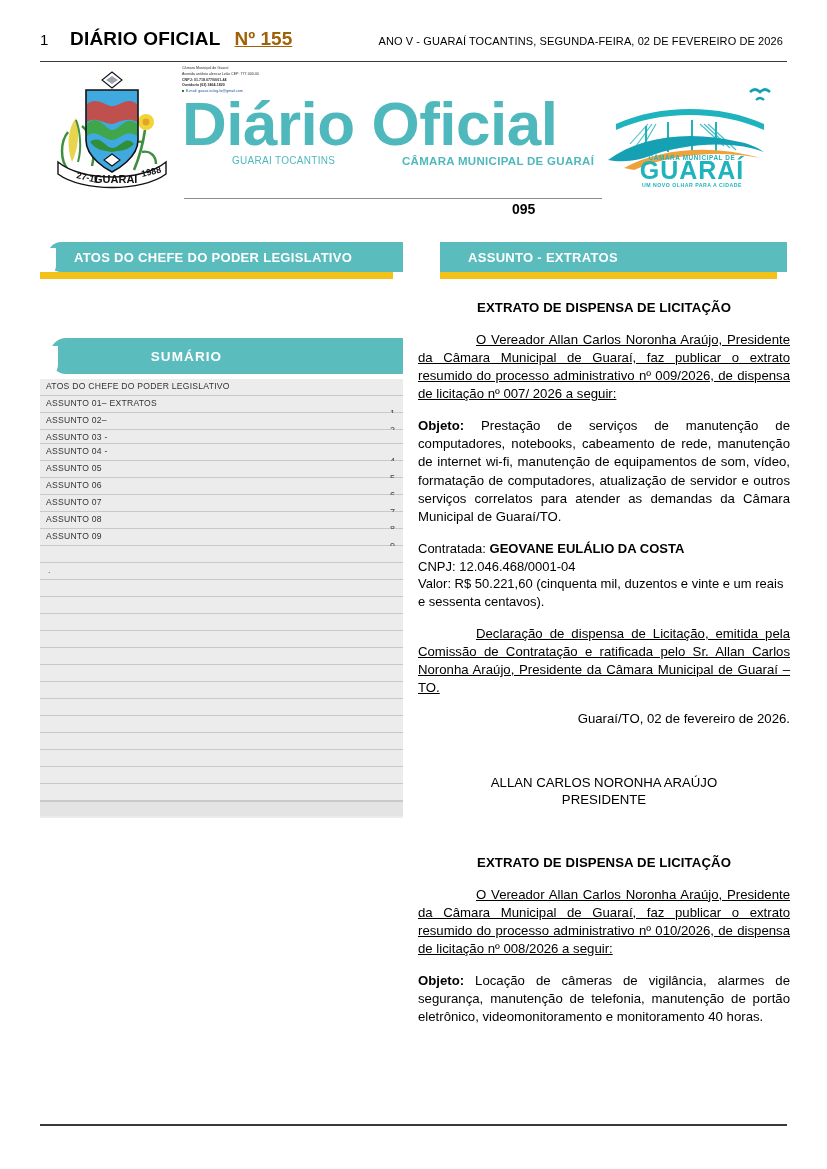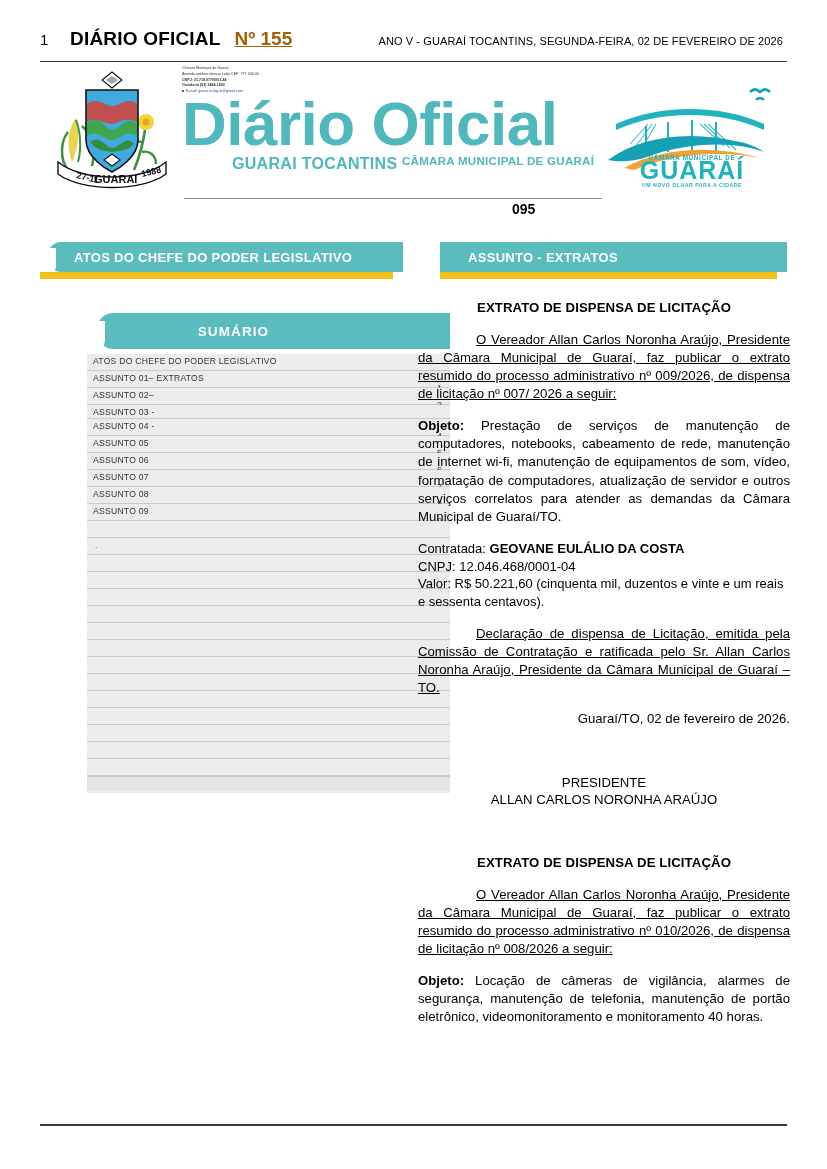--- a/index.html
+++ b/index.html
@@ -108,22 +108,22 @@
     white-space: nowrap;
   }
   .wordmark-sub {
     position: relative;
     margin-top: 1px;
     height: 16px;
   }
   .wordmark-sub .sub-left {
     position: absolute;
     left: 50px; top: 0;
-    font-size: 16px;
-    font-weight: bold;
+    font-size: 10px;
+    font-weight: normal;
     color: #4fb8bd;
     letter-spacing: 0.3px;
   }
   .wordmark-sub .sub-right {
     position: absolute;
     left: 220px; top: 0;
     font-size: 11.5px;
     font-weight: bold;
     color: #4fb8bd;
     letter-spacing: 0.3px;
@@ -188,23 +188,22 @@
   }
   .banner.left  { left: 40px;  top: 242px; width: 363px; }
   .banner.right { left: 440px; top: 242px; width: 347px; }
   .banner.right .banner-body { border-top-left-radius: 0; border-bottom-left-radius: 0; left: 0; }
   .banner.right .banner-label { padding-left: 28px; }
   .banner.right .banner-underline { left: 0; right: 10px; }
 
   
   .sumario {
     position: absolute;
-    left: 40px; top: 313px;
+    left: 40px; top: 338px;
     width: 363px;
-    margin-left: 47px;
   }
   .sumario-head {
     position: relative;
     height: 36px;
   }
   .sumario-head .sh-body {
     position: absolute;
     left: 10px; top: 0; right: 0; height: 36px;
     background: #5bbcbe;
     border-top-left-radius: 16px;
@@ -519,22 +518,22 @@
     <div>CNPJ: 12.046.468/0001-04</div>
     <div>Valor: R$ 50.221,60 (cinquenta mil, duzentos e vinte e um reais e sessenta centavos).</div>
   </div>
 
   <p class="art-p indent">Declaração de dispensa de Licitação, emitida pela Comissão de Contratação e ratificada pelo Sr. Allan Carlos Noronha Araújo, Presidente da Câmara Municipal de Guaraí – TO.</p>
 
   <p class="art-right">Guaraí/TO, 02 de fevereiro de 2026.</p>
 
   <div class="spacer-lg"></div>
 
+  <p class="art-center">ALLAN CARLOS NORONHA ARAÚJO</p>
   <p class="art-center">PRESIDENTE</p>
-  <p class="art-center">ALLAN CARLOS NORONHA ARAÚJO</p>
 
   <div class="spacer-xl"></div>
 
   <div class="art-title">EXTRATO DE DISPENSA DE LICITAÇÃO</div>
 
   <p class="art-p indent">O Vereador Allan Carlos Noronha Araújo, Presidente da Câmara Municipal de Guaraí, faz publicar o extrato resumido do processo administrativo nº 010/2026, de dispensa de licitação nº 008/2026 a seguir:</p>
 
   <p class="art-p"><span class="bold">Objeto:</span><span> Locação de câmeras de vigilância, alarmes de segurança, manutenção de telefonia, manutenção de portão eletrônico, videomonitoramento e monitoramento 40 horas.</span></p>
 </div>
 

